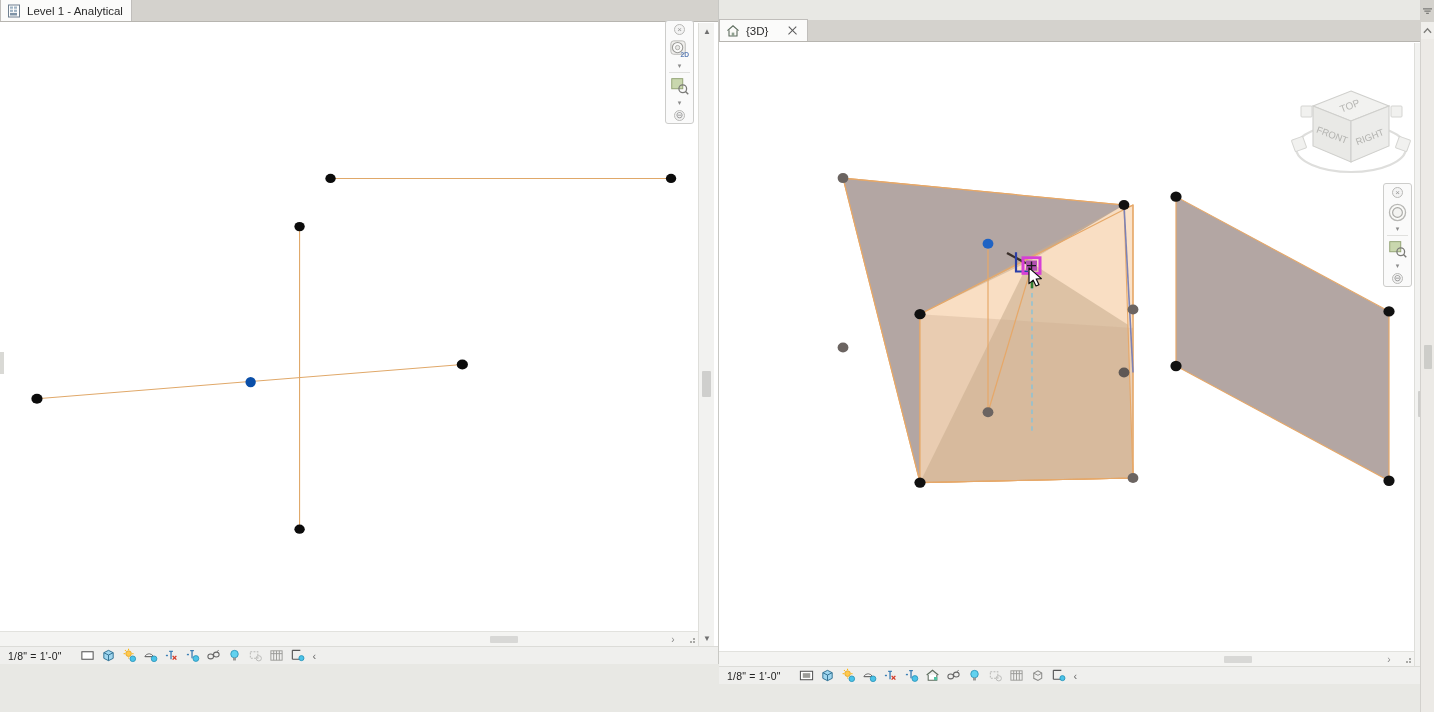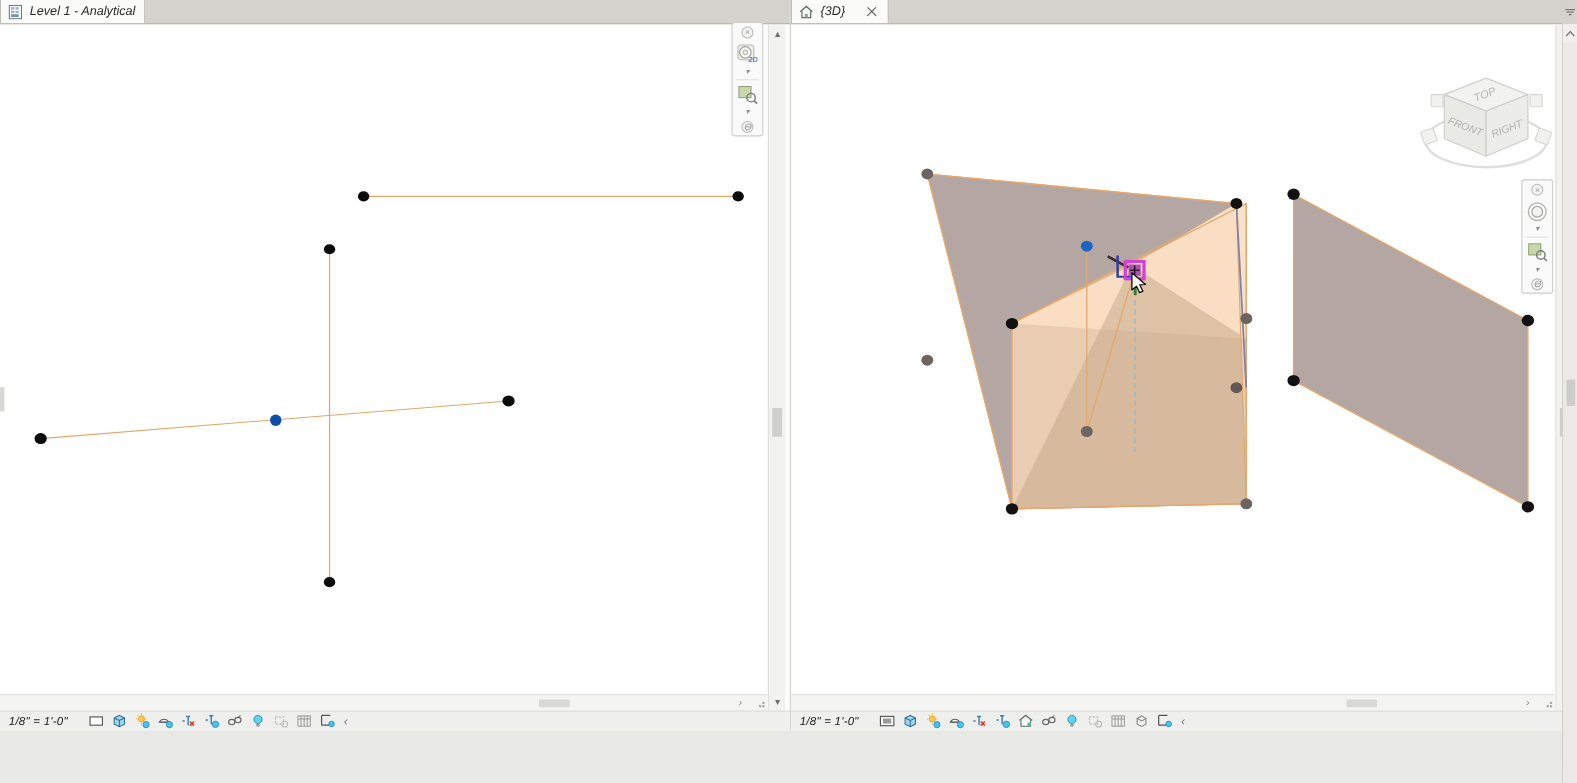--- a/index.html
+++ b/index.html
@@ -11,23 +11,23 @@
     background: #ffffff;
   }
   #app {
     position: relative;
     width: 1434px; height: 712px;
     display: flex;
     background: #e8e8e4;
   }
 
   
-  .pane { position: relative; height: 664px; background: #ffffff; font-style: italic; }
+  .pane { position: relative; height: 664px; background: #ffffff; }
   .pane-left  { width: 719px; border-right: 1px solid #c8c8c4; }
-  .pane-right { width: 715px; }
+  .pane-right { width: 715px; margin-top: 20px; }
 
   
   .tabstrip {
     position: absolute; top: 0; left: 0; right: 0; height: 22px;
     background: #d4d2cd;
     border-bottom: 1px solid #b7b5b0;
     display: flex; align-items: flex-end;
   }
   .tab {
     height: 22px; display: flex; align-items: center; gap: 6px;

